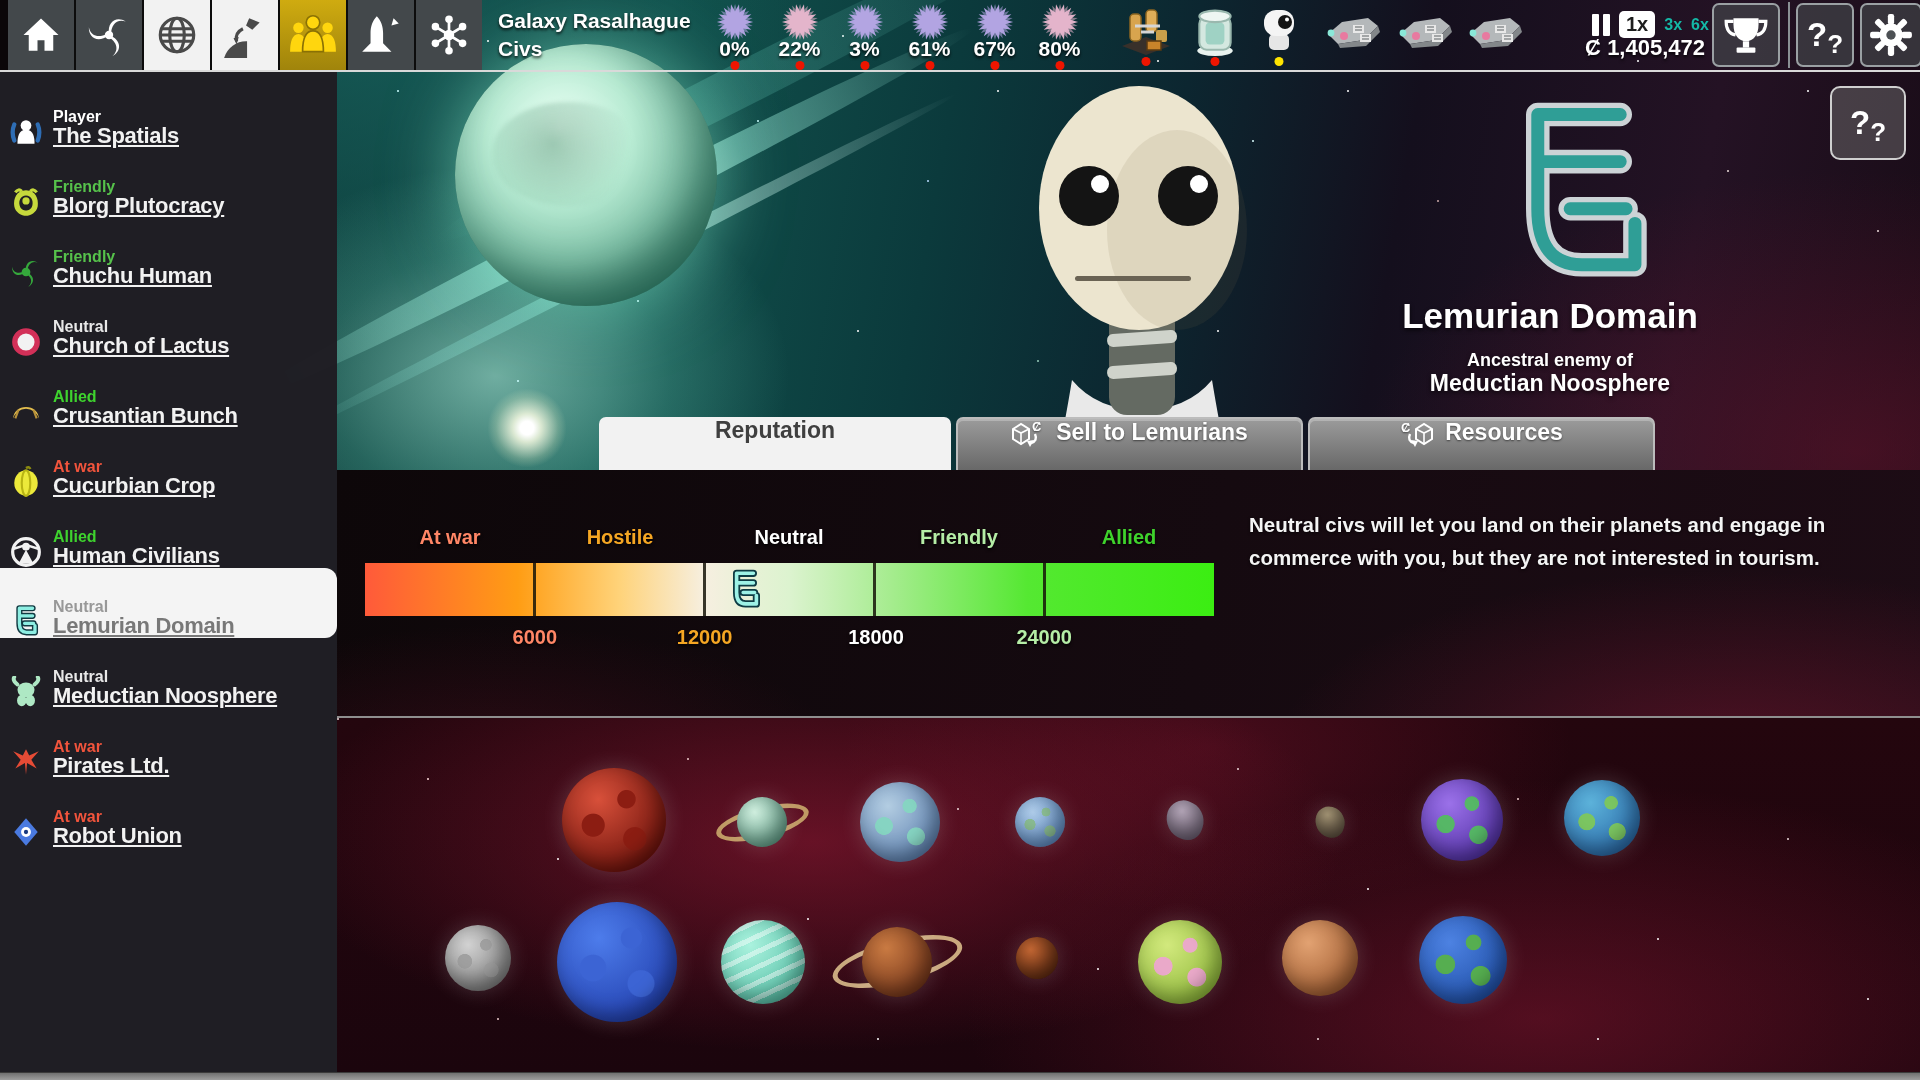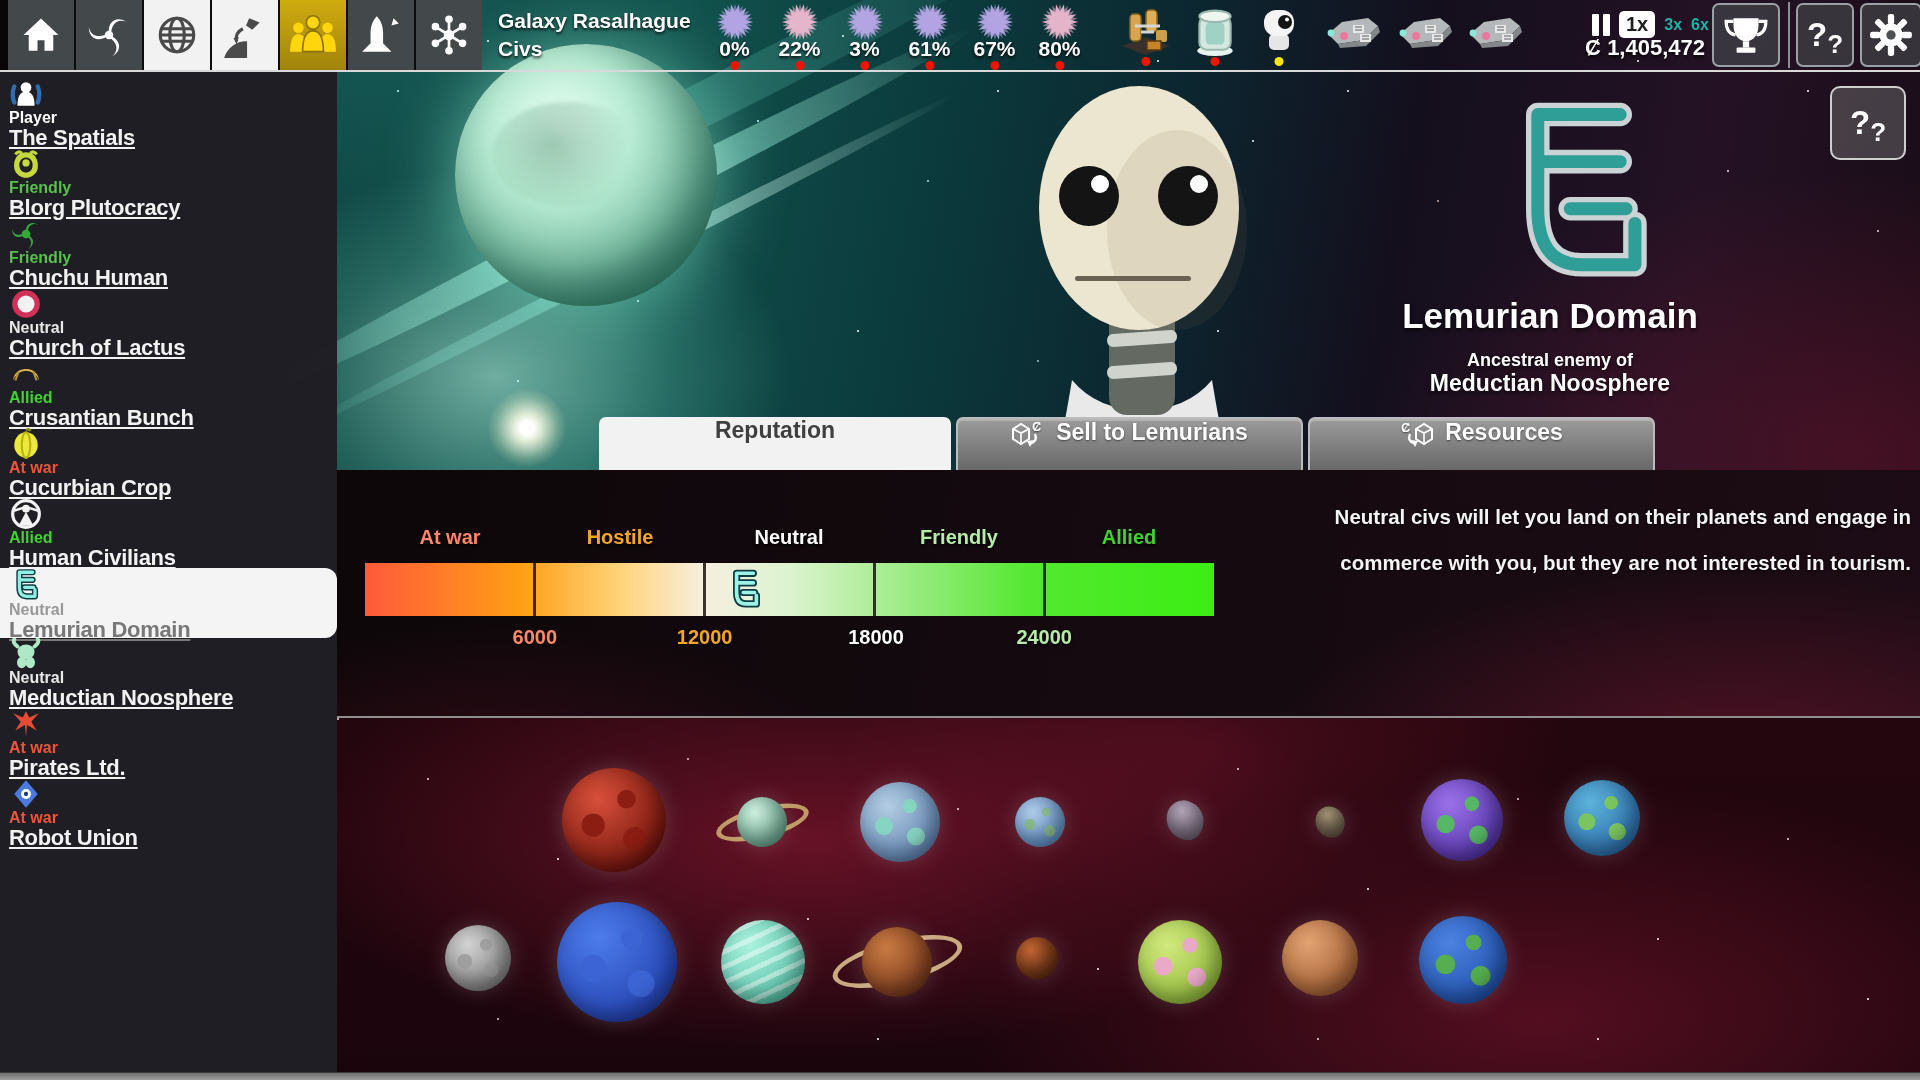--- a/index.html
+++ b/index.html
@@ -60,21 +60,21 @@
   .btn-trophy{left:1704px;width:68px;}
   .btn-help{left:1788px;width:58px;}
   .btn-gear{left:1852px;width:62px;}
   .vline{position:absolute;left:1780px;top:2px;width:2px;height:66px;background:#8a9094;}
   .qmarks{color:#fff;font-weight:700;}
   .qmarks .q1{font-size:33px;} .qmarks .q2{font-size:26px;display:inline-block;transform:translateY(7px);}
   .top-line{position:absolute;left:0;top:70px;width:1920px;height:2px;background:#d9d9d9;z-index:40;}
 
   
   .sidebar{position:absolute;left:0;top:72px;width:337px;bottom:8px;background:rgba(32,31,37,.97);z-index:20;padding-top:6px;}
-  .civ-item{position:relative;height:70px;display:flex;align-items:flex-start;cursor:pointer;flex-direction:column;}
+  .civ-item{position:relative;height:70px;display:flex;align-items:flex-end;cursor:pointer;}
   .civ-icon{width:36px;margin-left:8px;flex:none;display:flex;justify-content:center;}
   .civ-text{margin-left:9px;display:flex;flex-direction:column;line-height:1.04;}
   .civ-status{font-size:16px;font-weight:700;}
   .civ-name{font-size:22px;font-weight:700;color:#f2f2f2;letter-spacing:-0.3px;text-decoration:underline;}
   .civ-item.selected{background:#f4f4f4;border-radius:0 12px 12px 0;}
   .civ-item.selected .civ-name{color:#787878;}
 
   
   .civ-title,.civ-sub1,.civ-sub2{position:absolute;left:1378px;width:344px;text-align:center;color:#fff;text-shadow:0 2px 4px rgba(0,0,0,.7);z-index:10;}
   .civ-title{top:296px;font-size:35px;font-weight:700;}
@@ -93,21 +93,21 @@
     background:radial-gradient(ellipse 700px 280px at 88% 115%, rgba(120,22,48,.55), transparent 65%),
                radial-gradient(ellipse 500px 200px at 10% 120%, rgba(90,15,35,.4), transparent 70%),
                linear-gradient(100deg,#0d0709,#150a10 55%,#1d0c15 100%);}
   .rep-label{position:absolute;top:56px;transform:translateX(-50%);font-size:20px;font-weight:700;text-shadow:0 2px 3px rgba(0,0,0,.8);}
   .rep-bar{position:absolute;left:28px;top:93px;width:849px;height:53px;
     background:linear-gradient(90deg,#ff5a3a 0%,#ff9d14 18%,#ffd37a 30%,#f6efe0 40%,#dcf3cf 50%,#a5ec8e 62%,#55e832 78%,#3bee12 100%);}
   .tick{position:absolute;top:0;width:3px;height:53px;background:rgba(22,20,8,.85);}
   .rep-marker{position:absolute;top:3px;left:362px;}
   .rep-num{position:absolute;top:156px;transform:translateX(-50%);font-size:20px;font-weight:700;text-shadow:0 2px 3px rgba(0,0,0,.8);}
   .rep-text{position:absolute;left:912px;top:24px;width:662px;}
-  .rep-text p{margin:0 0 23px;font-size:20.5px;font-weight:600;line-height:46px;color:#f4f4f4;text-shadow:0 1px 3px rgba(0,0,0,.7);text-align:right;}
+  .rep-text p{margin:14px 0 23px;font-size:20.5px;font-weight:600;line-height:33px;color:#f4f4f4;text-shadow:0 1px 3px rgba(0,0,0,.7);}
 
   .divider{position:absolute;left:337px;top:716px;width:1583px;height:2px;background:#8f8f8f;z-index:6;}
 
   
   .embassies{position:absolute;left:337px;top:718px;width:1583px;height:354px;z-index:5;overflow:hidden;
     background:radial-gradient(ellipse 760px 300px at 30% 35%, rgba(172,30,62,.5), transparent 70%),
                radial-gradient(ellipse 820px 340px at 76% 85%, rgba(150,25,55,.45), transparent 70%),
                radial-gradient(ellipse 520px 240px at 55% 8%, rgba(120,20,45,.42), transparent 70%),
                linear-gradient(#24060e,#1b050d);}
   .stars2{position:absolute;left:0;top:0;width:2px;height:2px;border-radius:50%;background:#edd;

